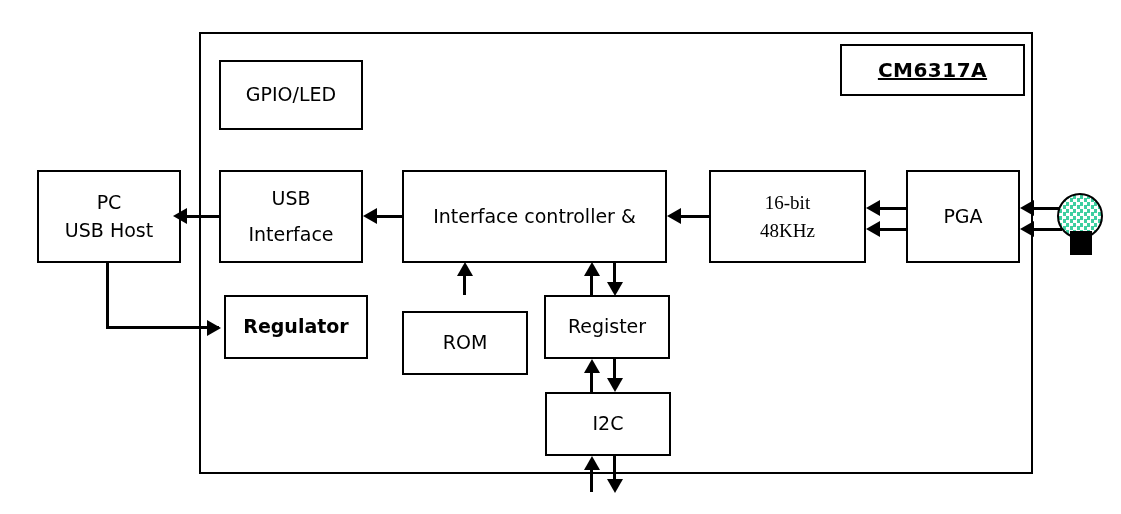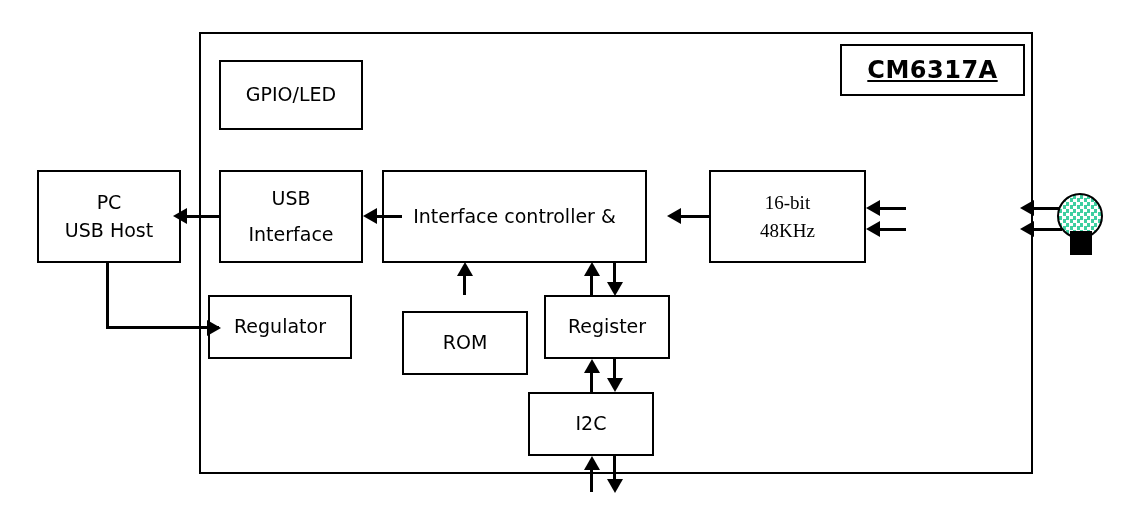--- a/index.html
+++ b/index.html
@@ -42,21 +42,21 @@
     position: absolute;
     border: 2px solid #000000;
     background: #ffffff;
     box-sizing: border-box;
     display: flex;
     align-items: center;
     justify-content: center;
   }
   .title-text {
     font-weight: bold;
-    font-size: 24px;
+    font-size: 20px;
     text-decoration: underline;
     color: #000000;
     letter-spacing: 0.5px;
   }
   .line {
     position: absolute;
     background: #000000;
   }
   .hline { height: 3px; }
   .vline { width: 3px; }
@@ -122,44 +122,47 @@
   <div class="box" style="left:37px; top:170px; width:144px; height:93px;">
     <span class="lbl">PC</span>
     <span class="lbl">USB Host</span>
   </div>
 
   <div class="box" style="left:219px; top:170px; width:144px; height:93px;gap:8px;">
     <span class="lbl">USB</span>
     <span class="lbl">Interface</span>
   </div>
 
-  <div class="box" style="left:382px; top:170px; width:265px; height:93px;">
+  <div class="box" style="left:402px; top:170px; width:265px; height:93px;">
     <span class="lbl">Interface controller &amp;</span>
   </div>
 
   <div class="box" style="left:709px; top:170px; width:157px; height:93px;font-family:Liberation Serif, serif;">
     <span class="lbl">16-bit</span>
     <span class="lbl">48KHz</span>
   </div>
 
-
-  <div class="box" style="left:208px; top:295px; width:144px; height:64px;">
+  <div class="box" style="left:906px; top:170px; width:114px; height:93px;">
+    <span class="lbl">PGA</span>
+  </div>
+
+  <div class="box" style="left:224px; top:295px; width:144px; height:64px;font-weight:bold;">
     <span class="lbl">Regulator</span>
   </div>
 
   <div class="box" style="left:402px; top:311px; width:126px; height:64px;">
     <span class="lbl">ROM</span>
   </div>
 
   <div class="box" style="left:544px; top:295px; width:126px; height:64px;">
     <span class="lbl">Register</span>
   </div>
 
 
-  <div class="box" style="left:528px; top:392px; width:126px; height:64px;">
+  <div class="box" style="left:545px; top:392px; width:126px; height:64px;">
     <span class="lbl">I2C</span>
   </div>
 
   <div class="line hline" style="left:181px; top:215px; width:38px; height:3px;"></div>
   <div class="arrow arrow-left" style="left:173px; top:208px;"></div>
 
   <div class="line hline" style="left:371px; top:215px; width:31px; height:3px;"></div>
   <div class="arrow arrow-left" style="left:363px; top:208px;"></div>
 
   <div class="line hline" style="left:675px; top:215px; width:34px; height:3px;"></div>

